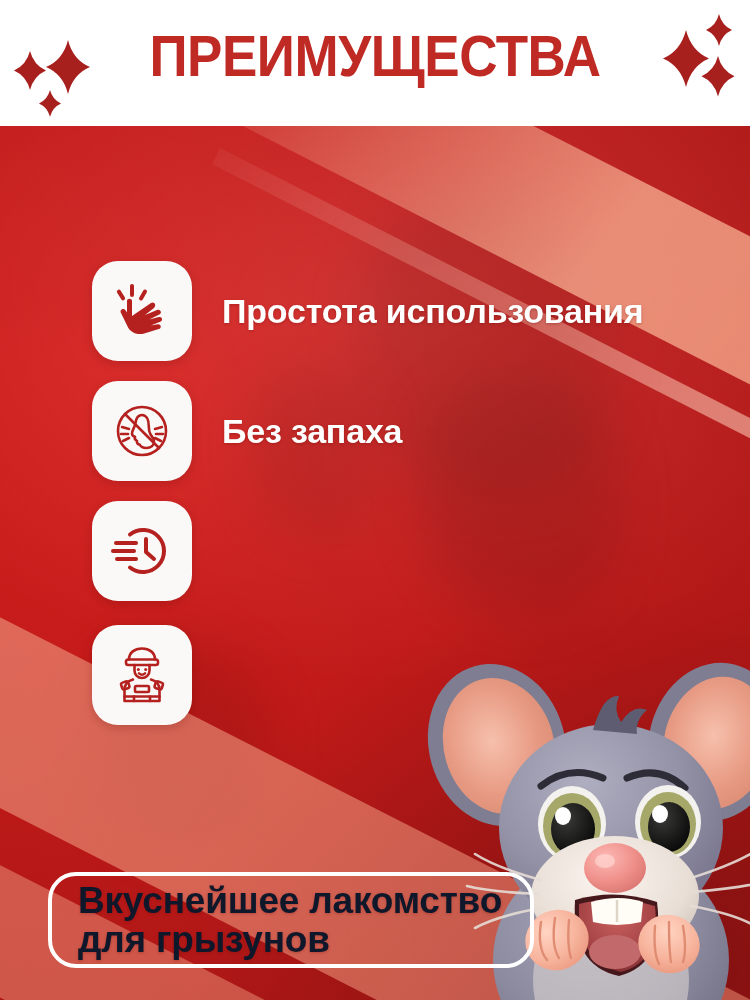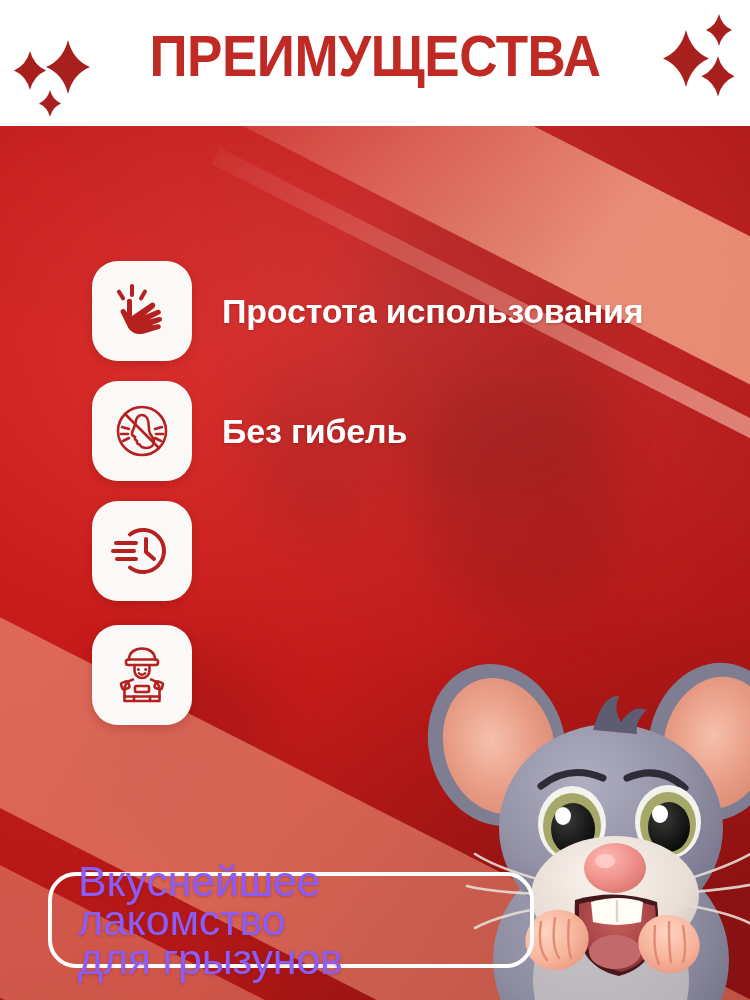--- a/index.html
+++ b/index.html
@@ -174,24 +174,24 @@
     width: 486px;
     height: 96px;
     border: 4px solid #FFFFFF;
     border-radius: 28px;
     box-sizing: border-box;
     display: flex;
     align-items: center;
     z-index: 35;
   }
   .banner-text {
-    color: #8b5cf6;
-    font-size: 43px;
+    color: #0f172a;
+    font-size: 37px;
     line-height: 39px;
-    font-weight: 400;
+    font-weight: 700;
     letter-spacing: -0.2px;
     padding-left: 26px;
     white-space: pre-line;
     text-shadow: 0 1px 3px rgba(110,15,10,0.30);
   }
 </style>
 </head>
 <body>
 
 <div class="poster">
@@ -352,21 +352,21 @@
             <path d="M32 16c-4 0-6 4-6.5 8-.6 4.6-3.5 7-3.5 10.5 0 2 1.3 3 3 3.2-.6 2 .4 3.6 2 4.2-.5 1.9.8 3.4 2.6 3.6 1.2 2.4 4 3.5 6.8 3.5 4.4 0 7.6-2.6 7.6-6.4 0-3.4-2.2-5-3.6-7.4-1.4-2.4-1.6-5-1.6-7.8C38.8 20.6 36.4 16 32 16z"></path>
             <line x1="12" y1="28" x2="19" y2="30"></line>
             <line x1="11" y1="35" x2="18" y2="35"></line>
             <line x1="13" y1="42" x2="19" y2="39"></line>
             <line x1="52" y1="28" x2="45" y2="30"></line>
             <line x1="53" y1="35" x2="46" y2="35"></line>
             <line x1="51" y1="42" x2="45" y2="39"></line>
           </g>
         </svg>
       </div>
-      <div class="feature-label">Без гибель</div>
+      <div class="feature-label">Без запаха</div>
     </div>
 
     <div class="feature f3">
       <div class="icon-card">
         <svg width="64" height="64" viewBox="0 0 64 64" xmlns="http://www.w3.org/2000/svg">
           <g fill="none" stroke="#B4211F" stroke-width="4" stroke-linecap="round" stroke-linejoin="round">
             <path d="M20 15.5A21 21 0 1 1 20 48.5"></path>
             <path d="M36 20v13l8 7"></path>
             <line x1="6" y1="24" x2="26" y2="24"></line>
             <line x1="3" y1="32" x2="24" y2="32"></line>

